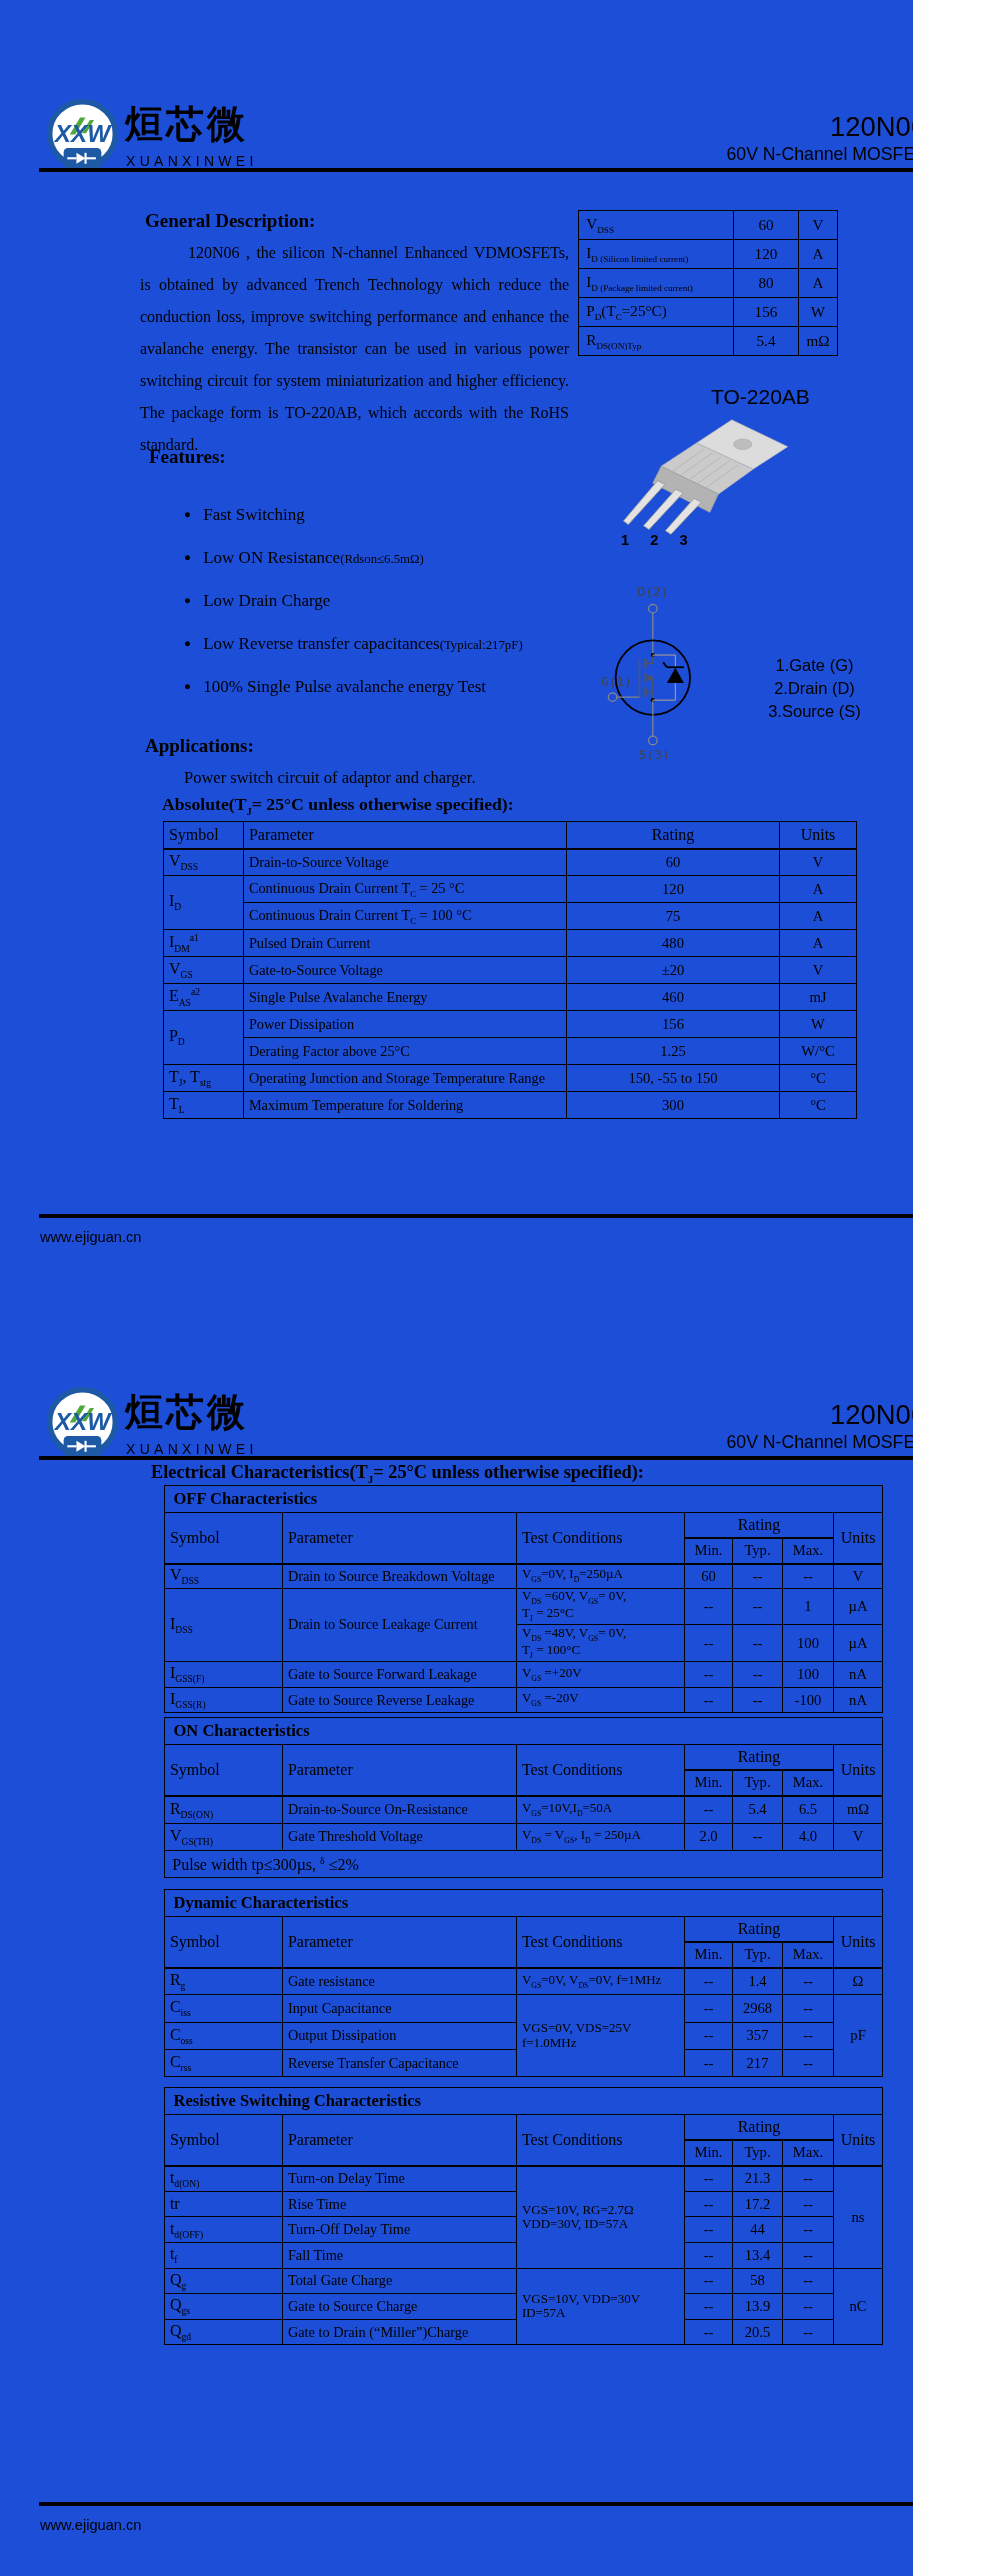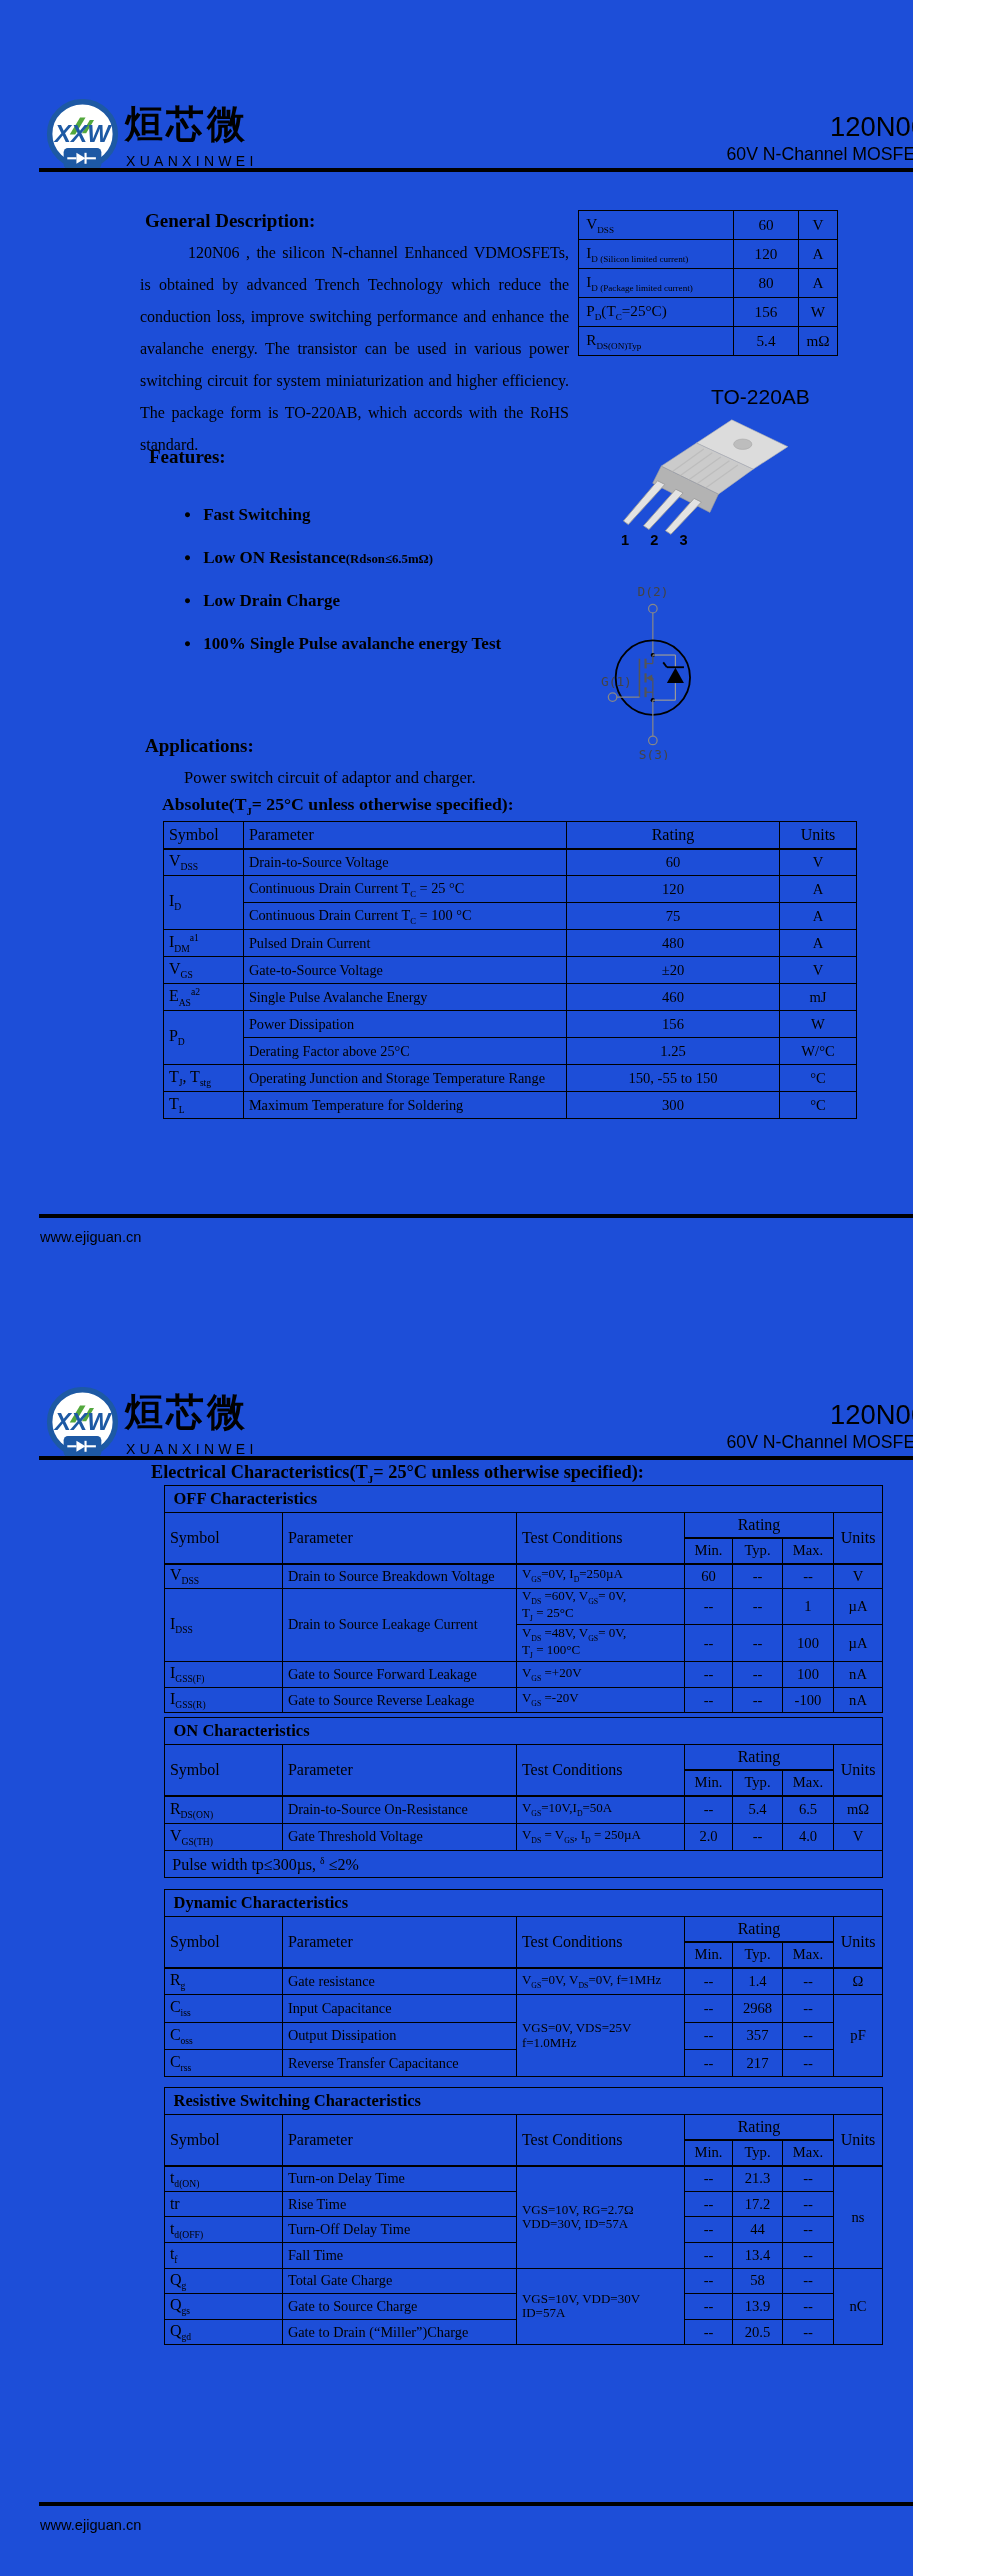--- a/index.html
+++ b/index.html
@@ -28,21 +28,21 @@
   sub { font-size:0.6em; }
   sup { font-size:0.6em; }
 
   
   .qt { border-collapse:collapse; }
   .qt td { border:1.5px solid #000; height:29px; font-size:15.2px; padding:0 2.4px 0 7.3px; }
   .qt td.c { text-align:center; padding:0 1.2px; }
 
   
   .feat { list-style:none; margin:0; padding:0; }
-  .feat li { height:43px; font-weight:bold; font-size:17px; white-space:nowrap; }
+  .feat li { height:43px; font-weight:normal; font-size:17px; white-space:nowrap; }
   .feat .blt { font-size:11.6px; margin-right:12.2px; vertical-align:1.8px; }
   .feat .feat-note { font-size:12.8px; }
 
   .legend { width:183px; text-align:center; font-family:"Liberation Sans",sans-serif; font-size:16.5px; line-height:23px; }
   .to220-label { font-family:"Liberation Sans",sans-serif; font-size:21px;margin-left:44px; }
 
   
   .spec { border-collapse:collapse; table-layout:fixed; border:1.8px solid #000; }
   .spec td { border:1px solid #000; padding:0.6px 4.9px; font-size:14.6px; overflow:hidden; }
   .spec tr.band td { font-weight:bold; font-size:16.5px; padding-left:8.5px; }
@@ -133,20 +133,21 @@
     <polygon points="108,122 120,128 64,188 55,182" fill="#e3e3e3" stroke="#9c9c9c" stroke-width="1.5"></polygon>
     <polygon points="138,137 150,143 100,196 91,190" fill="#e3e3e3" stroke="#9c9c9c" stroke-width="1.5"></polygon>
     <text x="18" y="214" font-family="Liberation Sans, sans-serif" font-weight="bold" font-size="24" letter-spacing="14" fill="#000">1 2 3</text>
   </svg>
 
   <div class="abs sec-title" style="left:149px;top:446px">Features:</div>
   <ul class="feat abs" style="left:184px;top:505px">
     <li><span class="blt">●</span><span class="feat-main">Fast Switching</span><span class="feat-note"></span></li>
     <li><span class="blt">●</span><span class="feat-main">Low ON Resistance</span><span class="feat-note">(Rdson≤6.5mΩ)</span></li>
     <li><span class="blt">●</span><span class="feat-main">Low Drain Charge</span><span class="feat-note"></span></li>
+    <li><span class="blt">●</span><span class="feat-main">Low Reverse transfer capacitances</span><span class="feat-note">(Typical:217pF)</span></li>
     <li><span class="blt">●</span><span class="feat-main">100% Single Pulse avalanche energy Test</span><span class="feat-note"></span></li>
   </ul>
 
   <svg class="abs" style="left:601px;top:583px;width:122px;height:177px" viewBox="0 0 200 290">
     <text x="60" y="22" font-family="DejaVu Sans Mono, monospace" font-size="21" fill="#444">D(2)</text>
     <circle cx="85" cy="42" r="7" fill="none" stroke="#888" stroke-width="2"></circle>
     <line x1="85" y1="49" x2="85" y2="118" stroke="#888" stroke-width="2"></line>
     <circle cx="85" cy="155" r="61" fill="none" stroke="#000" stroke-width="3"></circle>
     <circle cx="85" cy="118" r="3.5" fill="#000"></circle>
     <line x1="73" y1="124" x2="73" y2="140" stroke="#555" stroke-width="3.5"></line>
@@ -168,20 +169,25 @@
     <polygon points="108,164 136,164 122,139" fill="#000"></polygon>
     <line x1="122" y1="164" x2="122" y2="192" stroke="#999" stroke-width="2"></line>
     <line x1="122" y1="192" x2="85" y2="192" stroke="#999" stroke-width="2"></line>
     <line x1="63" y1="187" x2="26" y2="187" stroke="#888" stroke-width="2"></line>
     <circle cx="19" cy="187" r="7" fill="none" stroke="#888" stroke-width="2"></circle>
     <text x="0" y="168" font-family="DejaVu Sans Mono, monospace" font-size="21" fill="#444">G(1)</text>
     <line x1="85" y1="192" x2="85" y2="251" stroke="#888" stroke-width="2"></line>
     <circle cx="85" cy="258" r="7" fill="none" stroke="#888" stroke-width="2"></circle>
     <text x="62" y="288" font-family="DejaVu Sans Mono, monospace" font-size="21" fill="#444">S(3)</text>
   </svg>
+  <div class="abs legend" style="left:723px;top:654px">
+    <div>1.Gate (G)</div>
+    <div>2.Drain (D)</div>
+    <div>3.Source (S)</div>
+  </div>
 
   <div class="abs sec-title" style="left:145px;top:735px">Applications:</div>
   <div class="abs app-body" style="left:184px;top:768px">Power switch circuit of adaptor and charger.</div>
 
   <div class="abs" style="left:162px;top:794px;font-size:17.7px;font-weight:bold">
     <span>Absolute</span><span>(T<sub>J</sub>= 25°C  unless otherwise specified):</span>
   </div>
   <table class="spec abs" style="left:163px;top:821px;width:693px">
     <colgroup>
         <col style="width:80px">

